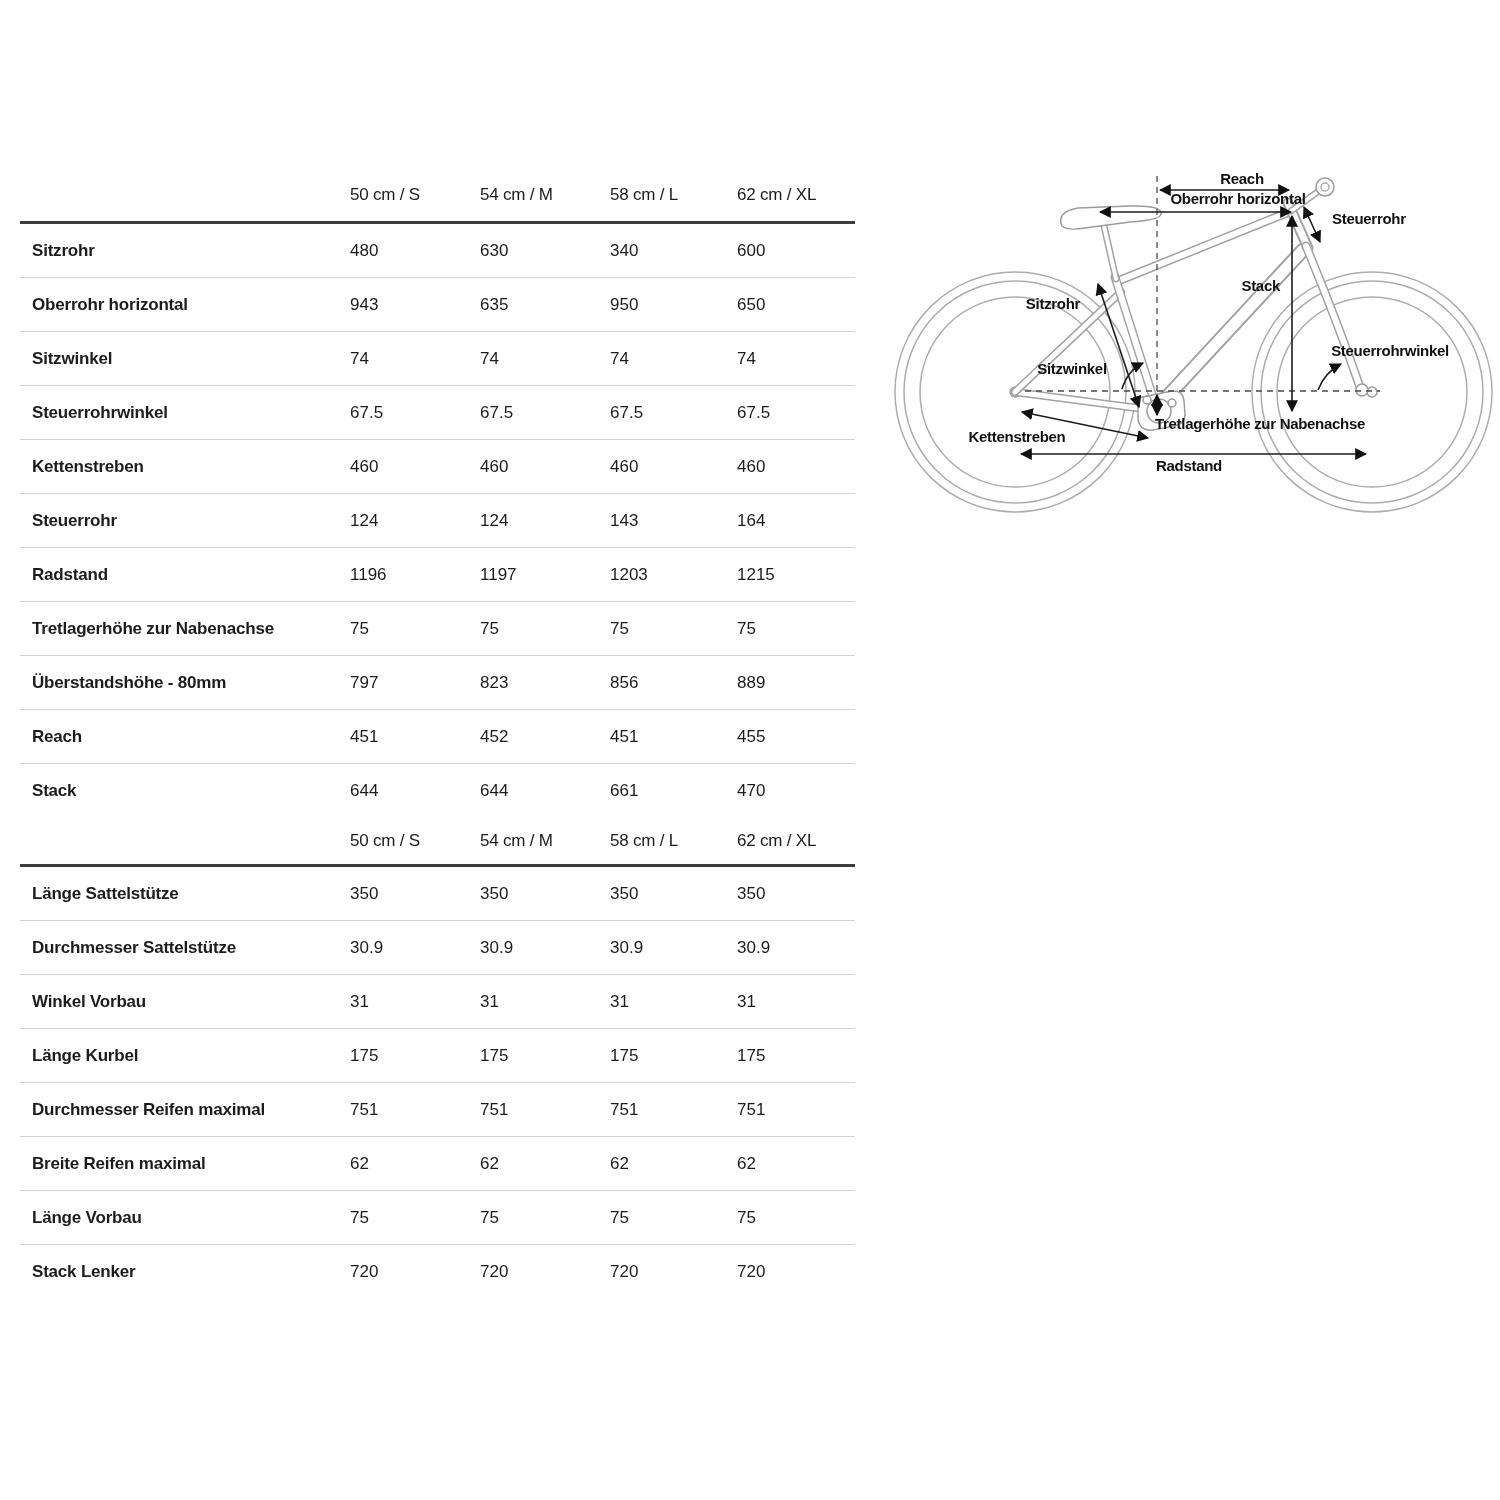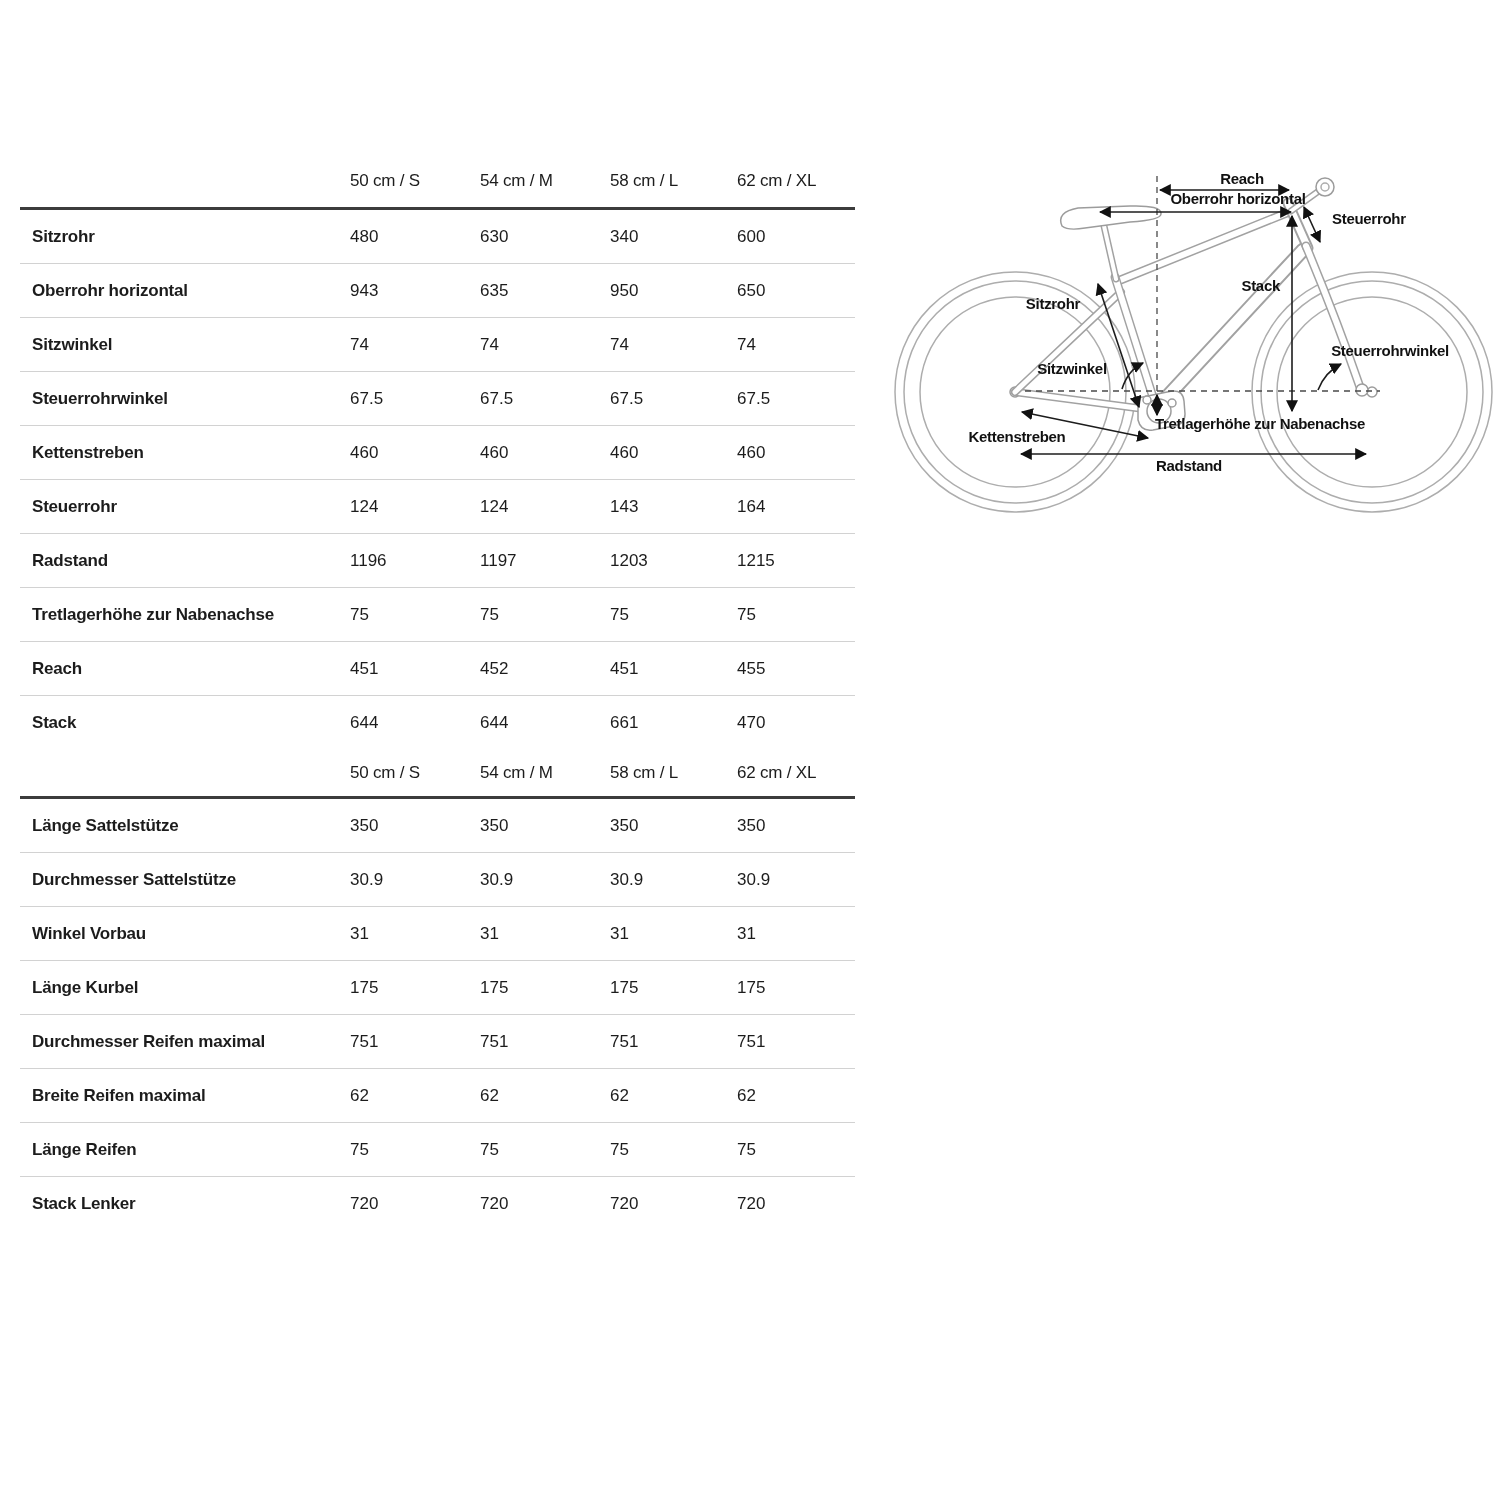--- a/index.html
+++ b/index.html
@@ -2,21 +2,21 @@
 <html><head>
 <meta charset="utf-8">
 <style>
   html,body{margin:0;padding:0;}
   body{
     width:1500px;height:1500px;position:relative;background:#ffffff;
     font-family:"Liberation Sans","DejaVu Sans",sans-serif;
     color:#1c1c1c;overflow:hidden;
   }
   
-  .geo-table{position:absolute;left:20px;top:154px;width:835px;}
+  .geo-table{position:absolute;left:20px;top:168px;width:835px;}
   .geo-header{
     height:53px;display:grid;align-items:center;
     grid-template-columns:330px 130px 130px 127px auto;
     border-bottom:3px solid #3c3c3c;
     font-size:17px;font-weight:normal;letter-spacing:-0.2px;
   }
   .geo-header.second{height:47px;}
   .geo-row{
     height:53px;display:grid;align-items:center;
     grid-template-columns:330px 130px 130px 127px auto;
@@ -100,20 +100,27 @@
       <div class="val">1215</div>
     </div>
     <div class="geo-row">
       <div class="lbl">Tretlagerhöhe zur Nabenachse</div>
       <div class="val">75</div>
       <div class="val">75</div>
       <div class="val">75</div>
       <div class="val">75</div>
     </div>
     <div class="geo-row">
+      <div class="lbl">Überstandshöhe - 80mm</div>
+      <div class="val">797</div>
+      <div class="val">823</div>
+      <div class="val">856</div>
+      <div class="val">889</div>
+    </div>
+    <div class="geo-row">
       <div class="lbl">Reach</div>
       <div class="val">451</div>
       <div class="val">452</div>
       <div class="val">451</div>
       <div class="val">455</div>
     </div>
     <div class="geo-row no-rule">
       <div class="lbl">Stack</div>
       <div class="val">644</div>
       <div class="val">644</div>
@@ -163,21 +170,21 @@
       <div class="val">751</div>
     </div>
     <div class="geo-row">
       <div class="lbl">Breite Reifen maximal</div>
       <div class="val">62</div>
       <div class="val">62</div>
       <div class="val">62</div>
       <div class="val">62</div>
     </div>
     <div class="geo-row">
-      <div class="lbl">Länge Reifen</div>
+      <div class="lbl">Länge Vorbau</div>
       <div class="val">75</div>
       <div class="val">75</div>
       <div class="val">75</div>
       <div class="val">75</div>
     </div>
     <div class="geo-row no-rule">
       <div class="lbl">Stack Lenker</div>
       <div class="val">720</div>
       <div class="val">720</div>
       <div class="val">720</div>

